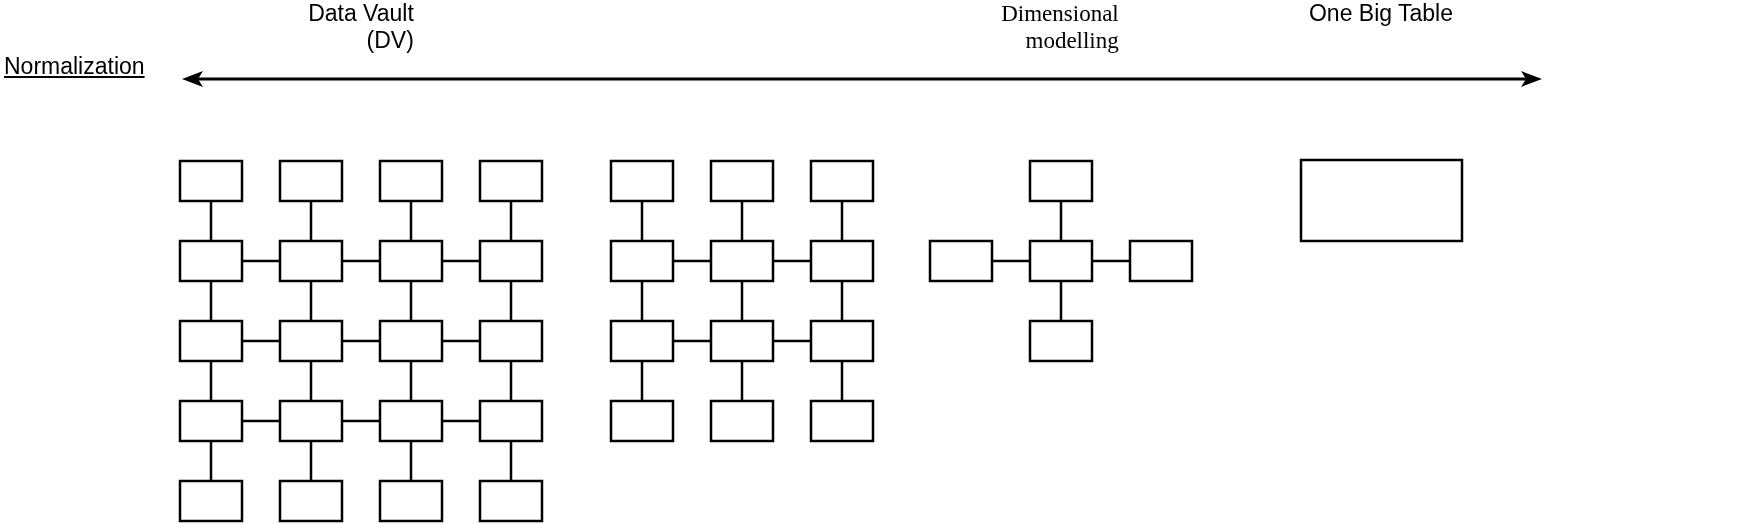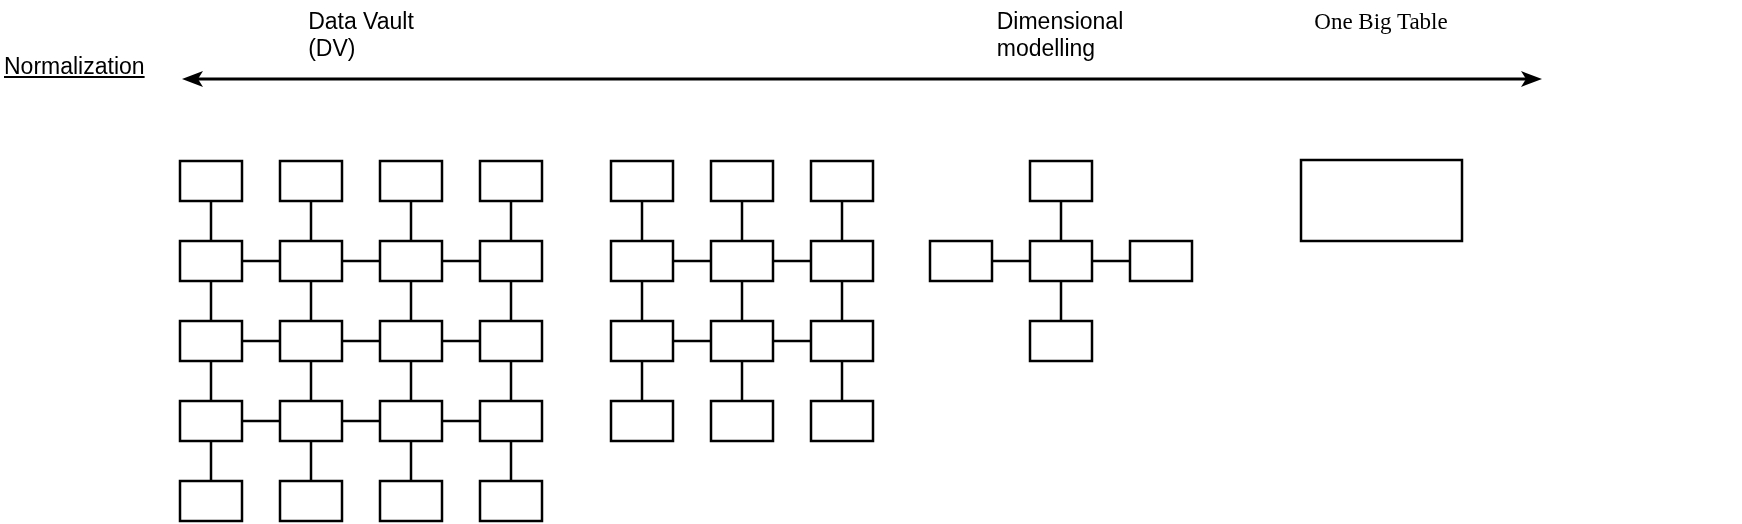--- a/index.html
+++ b/index.html
@@ -23,25 +23,25 @@
     top:53px;
     font-size:23px;
     line-height:27px;
     white-space:nowrap;
     text-decoration:underline;
   }
   .axis-end-label.left{left:4px;}
   .axis-end-label.right{right:4px;}
   .section-header{
     position:absolute;
-    top:8px;
+    top:0;
     transform:translateX(-50%);
     font-size:23px;
     line-height:27px;
-    text-align:left;
+    text-align:right;
     white-space:nowrap;
   }
   #diagram-svg{
     position:absolute;
     left:0;
     top:0;
     width:1742px;
     height:524px;
   }
 </style>
@@ -52,26 +52,26 @@
 
   <div class="axis-end-label left">Normalization</div>
 
 
   <div class="section-header" style="left: 361px;">
     <div>Data Vault</div>
     <div>(DV)</div>
   </div>
 
 
-  <div class="section-header" style="left: 1060px;">
+  <div class="section-header" style="left: 1060px; font-family: Liberation Serif, serif;">
     <div>Dimensional</div>
     <div>modelling</div>
   </div>
 
-  <div class="section-header" style="left: 1381px; font-family: Liberation Serif, serif;">
+  <div class="section-header" style="left: 1381px;">
     <div>One Big Table</div>
   </div>
 
   <svg id="diagram-svg" xmlns="http://www.w3.org/2000/svg" viewBox="0 0 1742 524">
       <line x1="211" y1="201" x2="211" y2="241" stroke="#000000" stroke-width="2.5"></line>
       <line x1="211" y1="281" x2="211" y2="321" stroke="#000000" stroke-width="2.5"></line>
       <line x1="211" y1="361" x2="211" y2="401" stroke="#000000" stroke-width="2.5"></line>
       <line x1="211" y1="441" x2="211" y2="481" stroke="#000000" stroke-width="2.5"></line>
       <line x1="311" y1="201" x2="311" y2="241" stroke="#000000" stroke-width="2.5"></line>
       <line x1="311" y1="281" x2="311" y2="321" stroke="#000000" stroke-width="2.5"></line>

